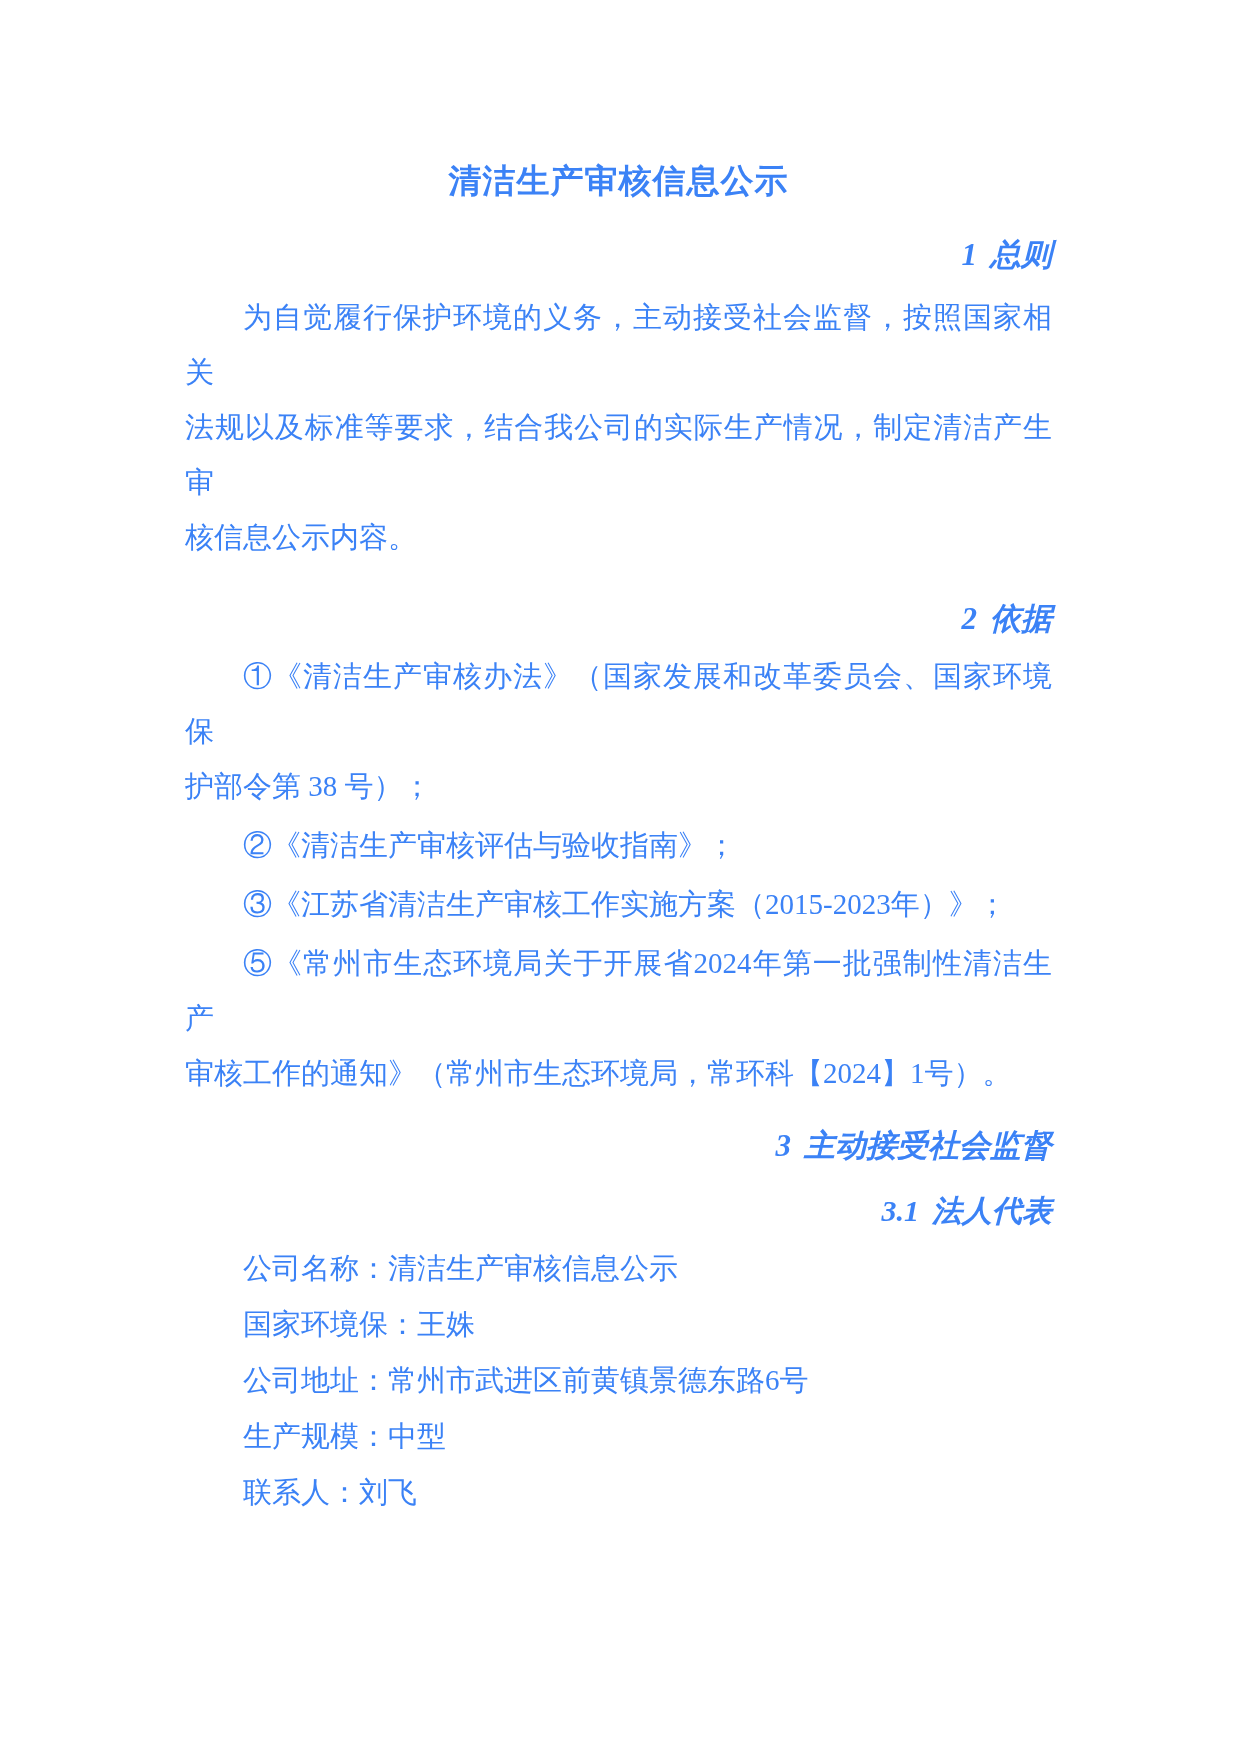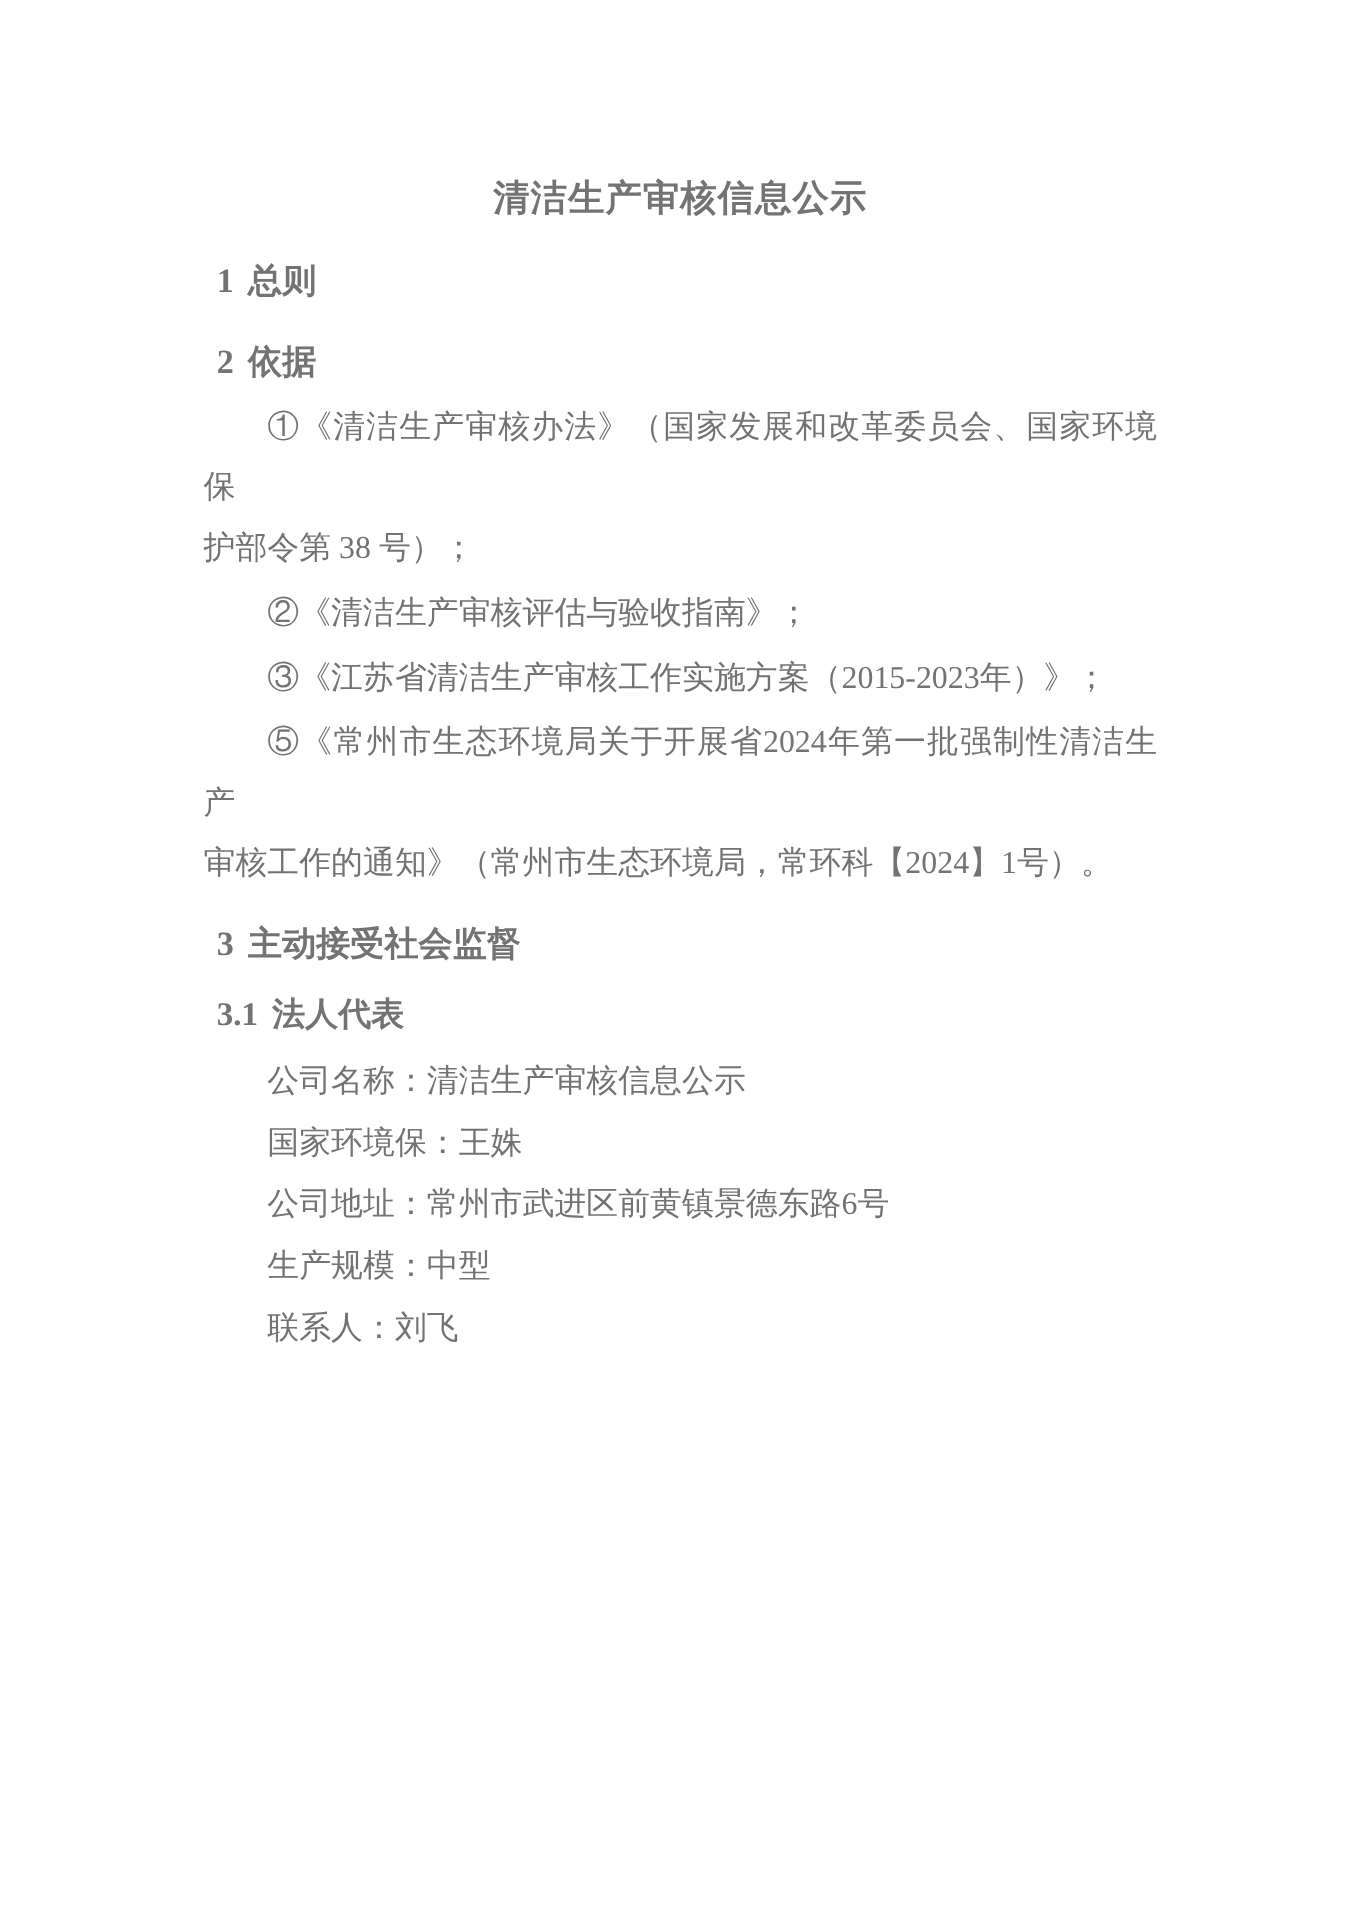--- a/index.html
+++ b/index.html
@@ -5,37 +5,38 @@
   html, body { margin: 0; padding: 0; background: #e8e8e8; }
   .page {
     position: relative;
     width: 1240px;
     height: 1753px;
     margin: 0 auto;
     background: #ffffff;
     box-sizing: border-box;
     padding: 158px 188px 0 185px;
     font-family: "Liberation Serif", "DejaVu Serif", serif;
-    color: #737373;
+    color: #3b82f6;
     overflow: hidden;
   }
   .doc-title {
     margin: 0;
     font-size: 33px;
     font-weight: bold;
     line-height: 46px;
     text-align: center;
     letter-spacing: 1px;
   }
   .sec-h {
-    margin: 12px;
+    margin: 0;
     font-size: 31px;
     font-weight: bold;
     line-height: 40px;
-    text-align: left;
+    text-align: right;
+    font-style: italic;
   }
   #sec1 .sec-h { margin-top: 31px; }
   #sec2 .sec-h { margin-top: 34px; }
   #sec3 .sec-h { margin-top: 25px; }
   .sub-h { margin-top: 38px; font-size: 30px; }
   .h-num { margin-right: 13px; }
   .para { margin: 0; font-size: 29px; }
   #sec1 .para { margin-top: 15px; }
   #sec2 .para.first { margin-top: 10px; }
   #sec2 .para + .para { margin-top: 4px; }
@@ -52,20 +53,25 @@
 </style>
 </head>
 <body>
 
 <div class="page">
 
   <h1 class="doc-title">清洁生产审核信息公示</h1>
 
   <section id="sec1">
     <h2 class="sec-h"><span class="h-num">1</span><span>总则</span></h2>
+    <div class="para">
+      <div class="line ind fill">为自觉履行保护环境的义务，主动接受社会监督，按照国家相关</div>
+      <div class="line fill">法规以及标准等要求，结合我公司的实际生产情况，制定清洁产生审</div>
+      <div class="line">核信息公示内容。</div>
+    </div>
   </section>
 
   <section id="sec2">
     <h2 class="sec-h"><span class="h-num">2</span><span>依据</span></h2>
 
     <div class="para first">
       <div class="line ind fill">①《清洁生产审核办法》（国家发展和改革委员会、国家环境保</div>
       <div class="line">护部令第 38 号）；</div>
     </div>
     <div class="para">

